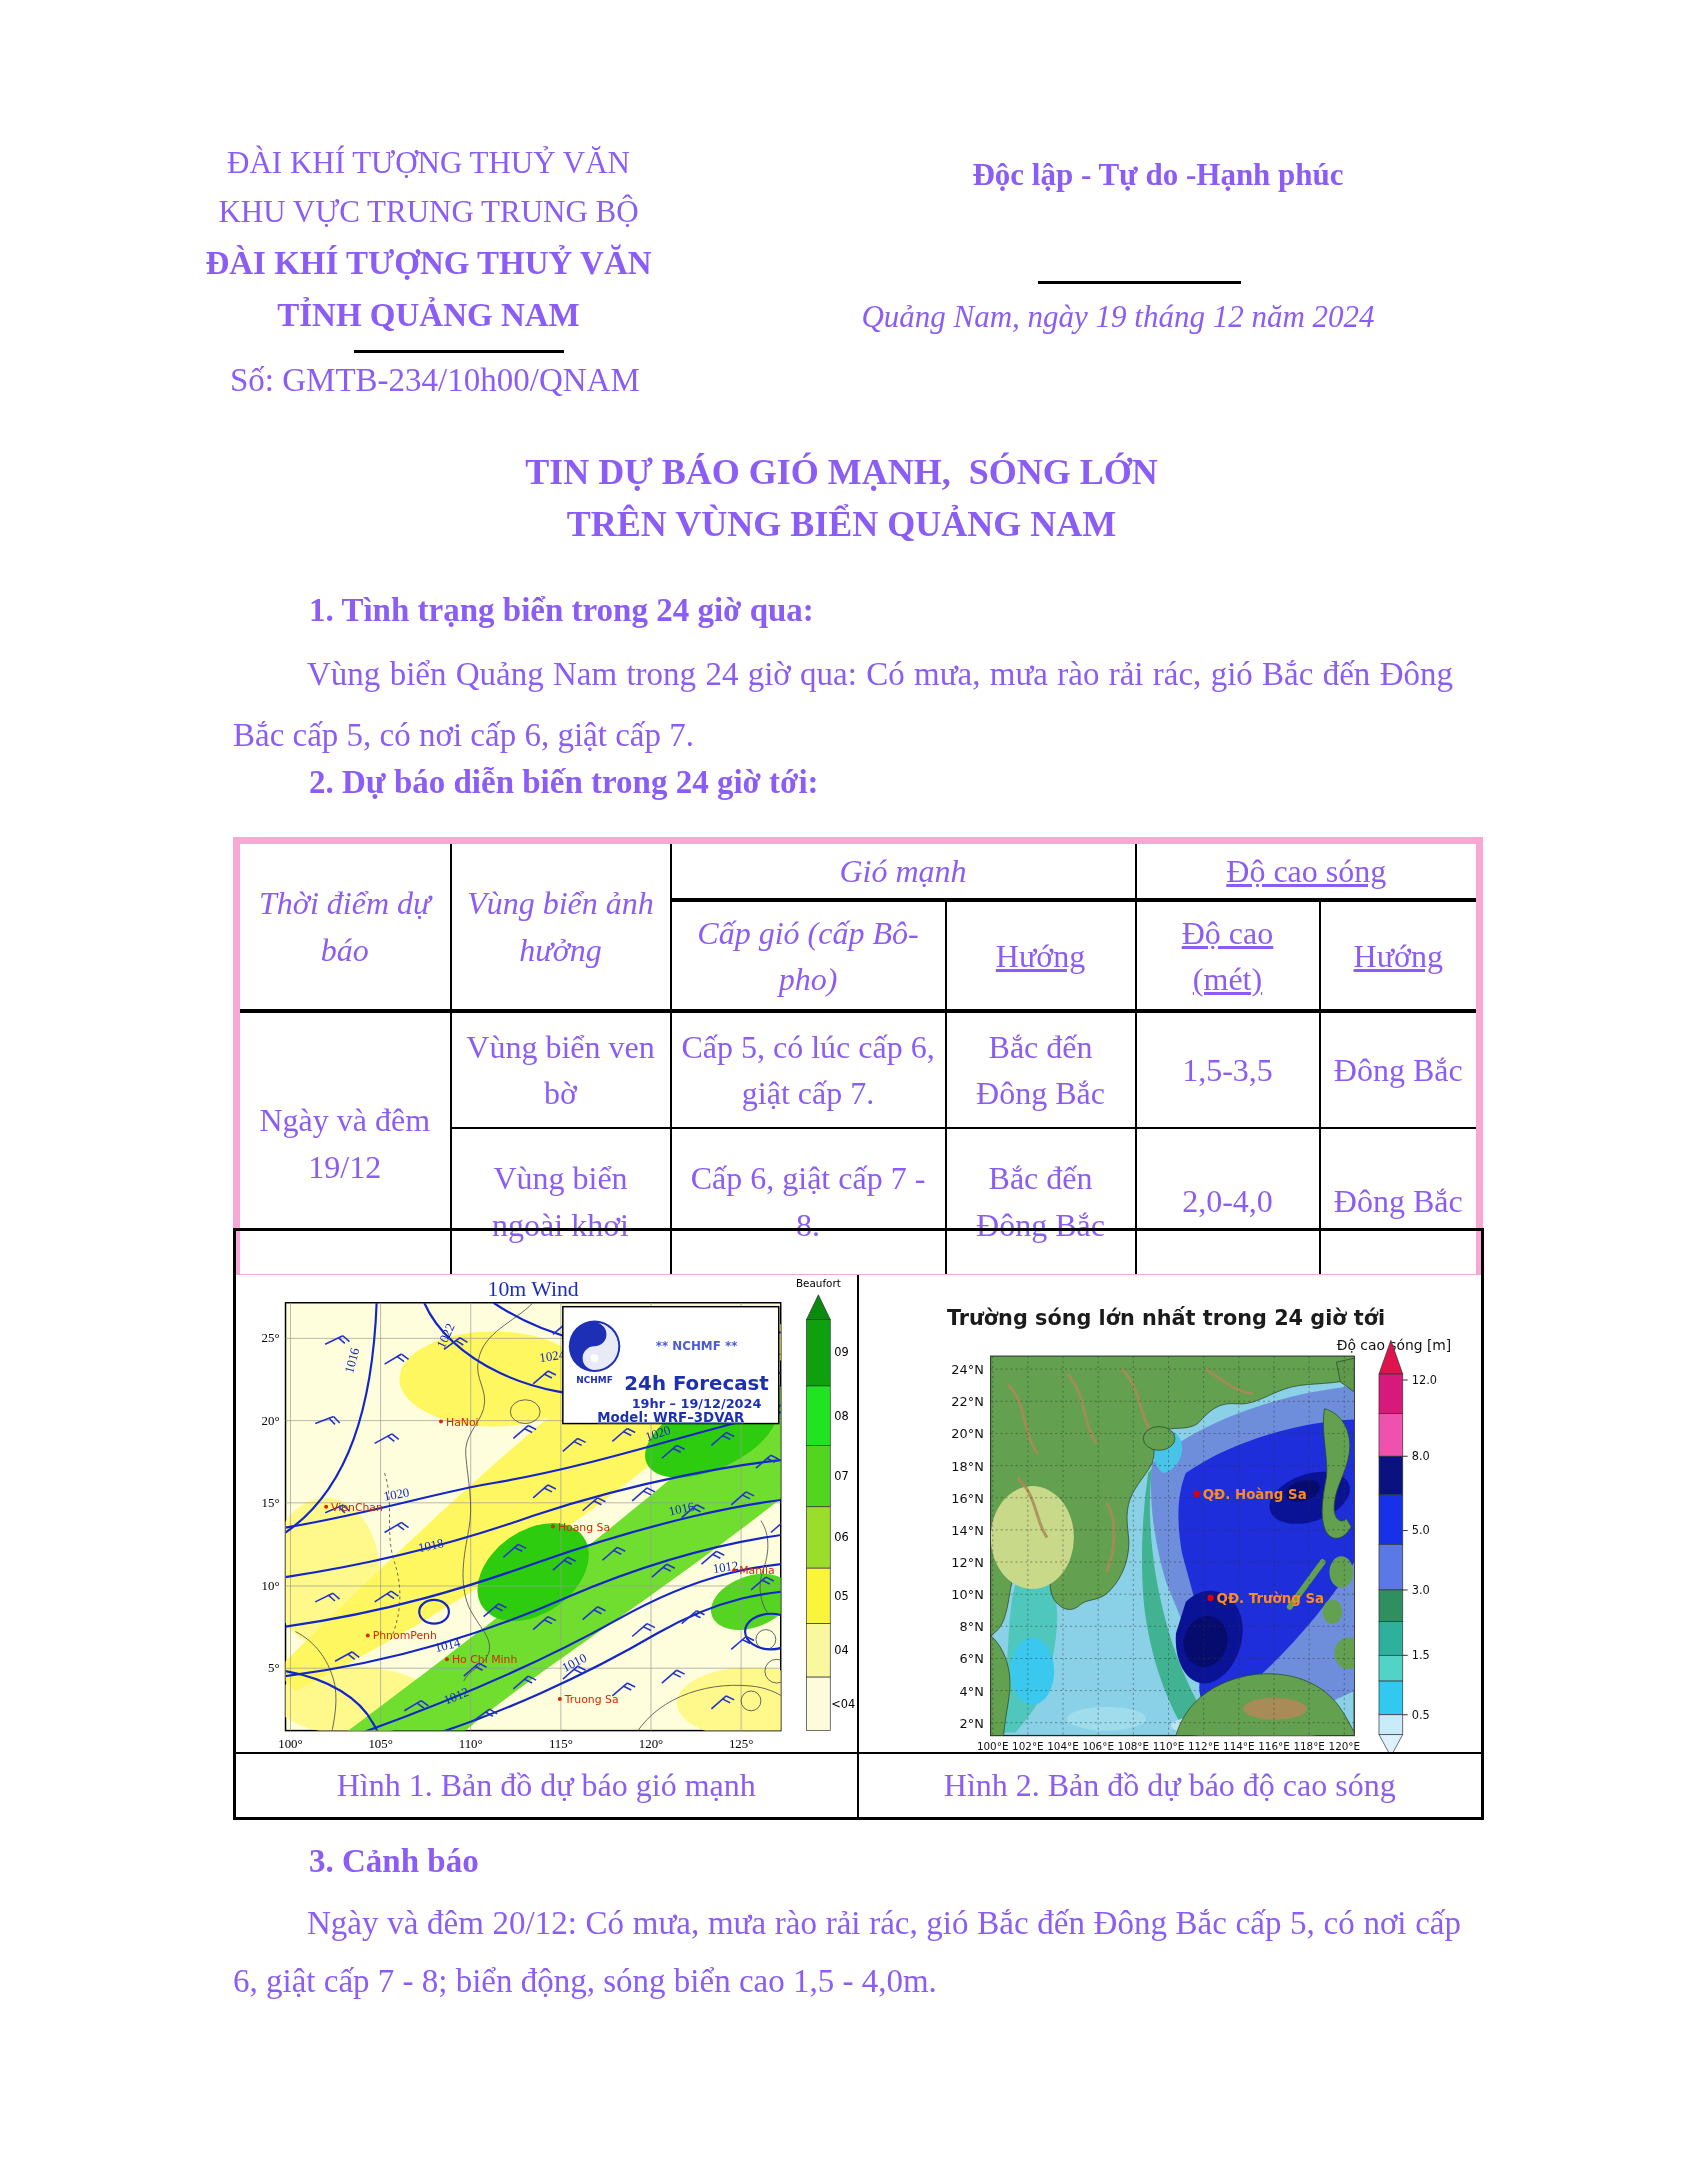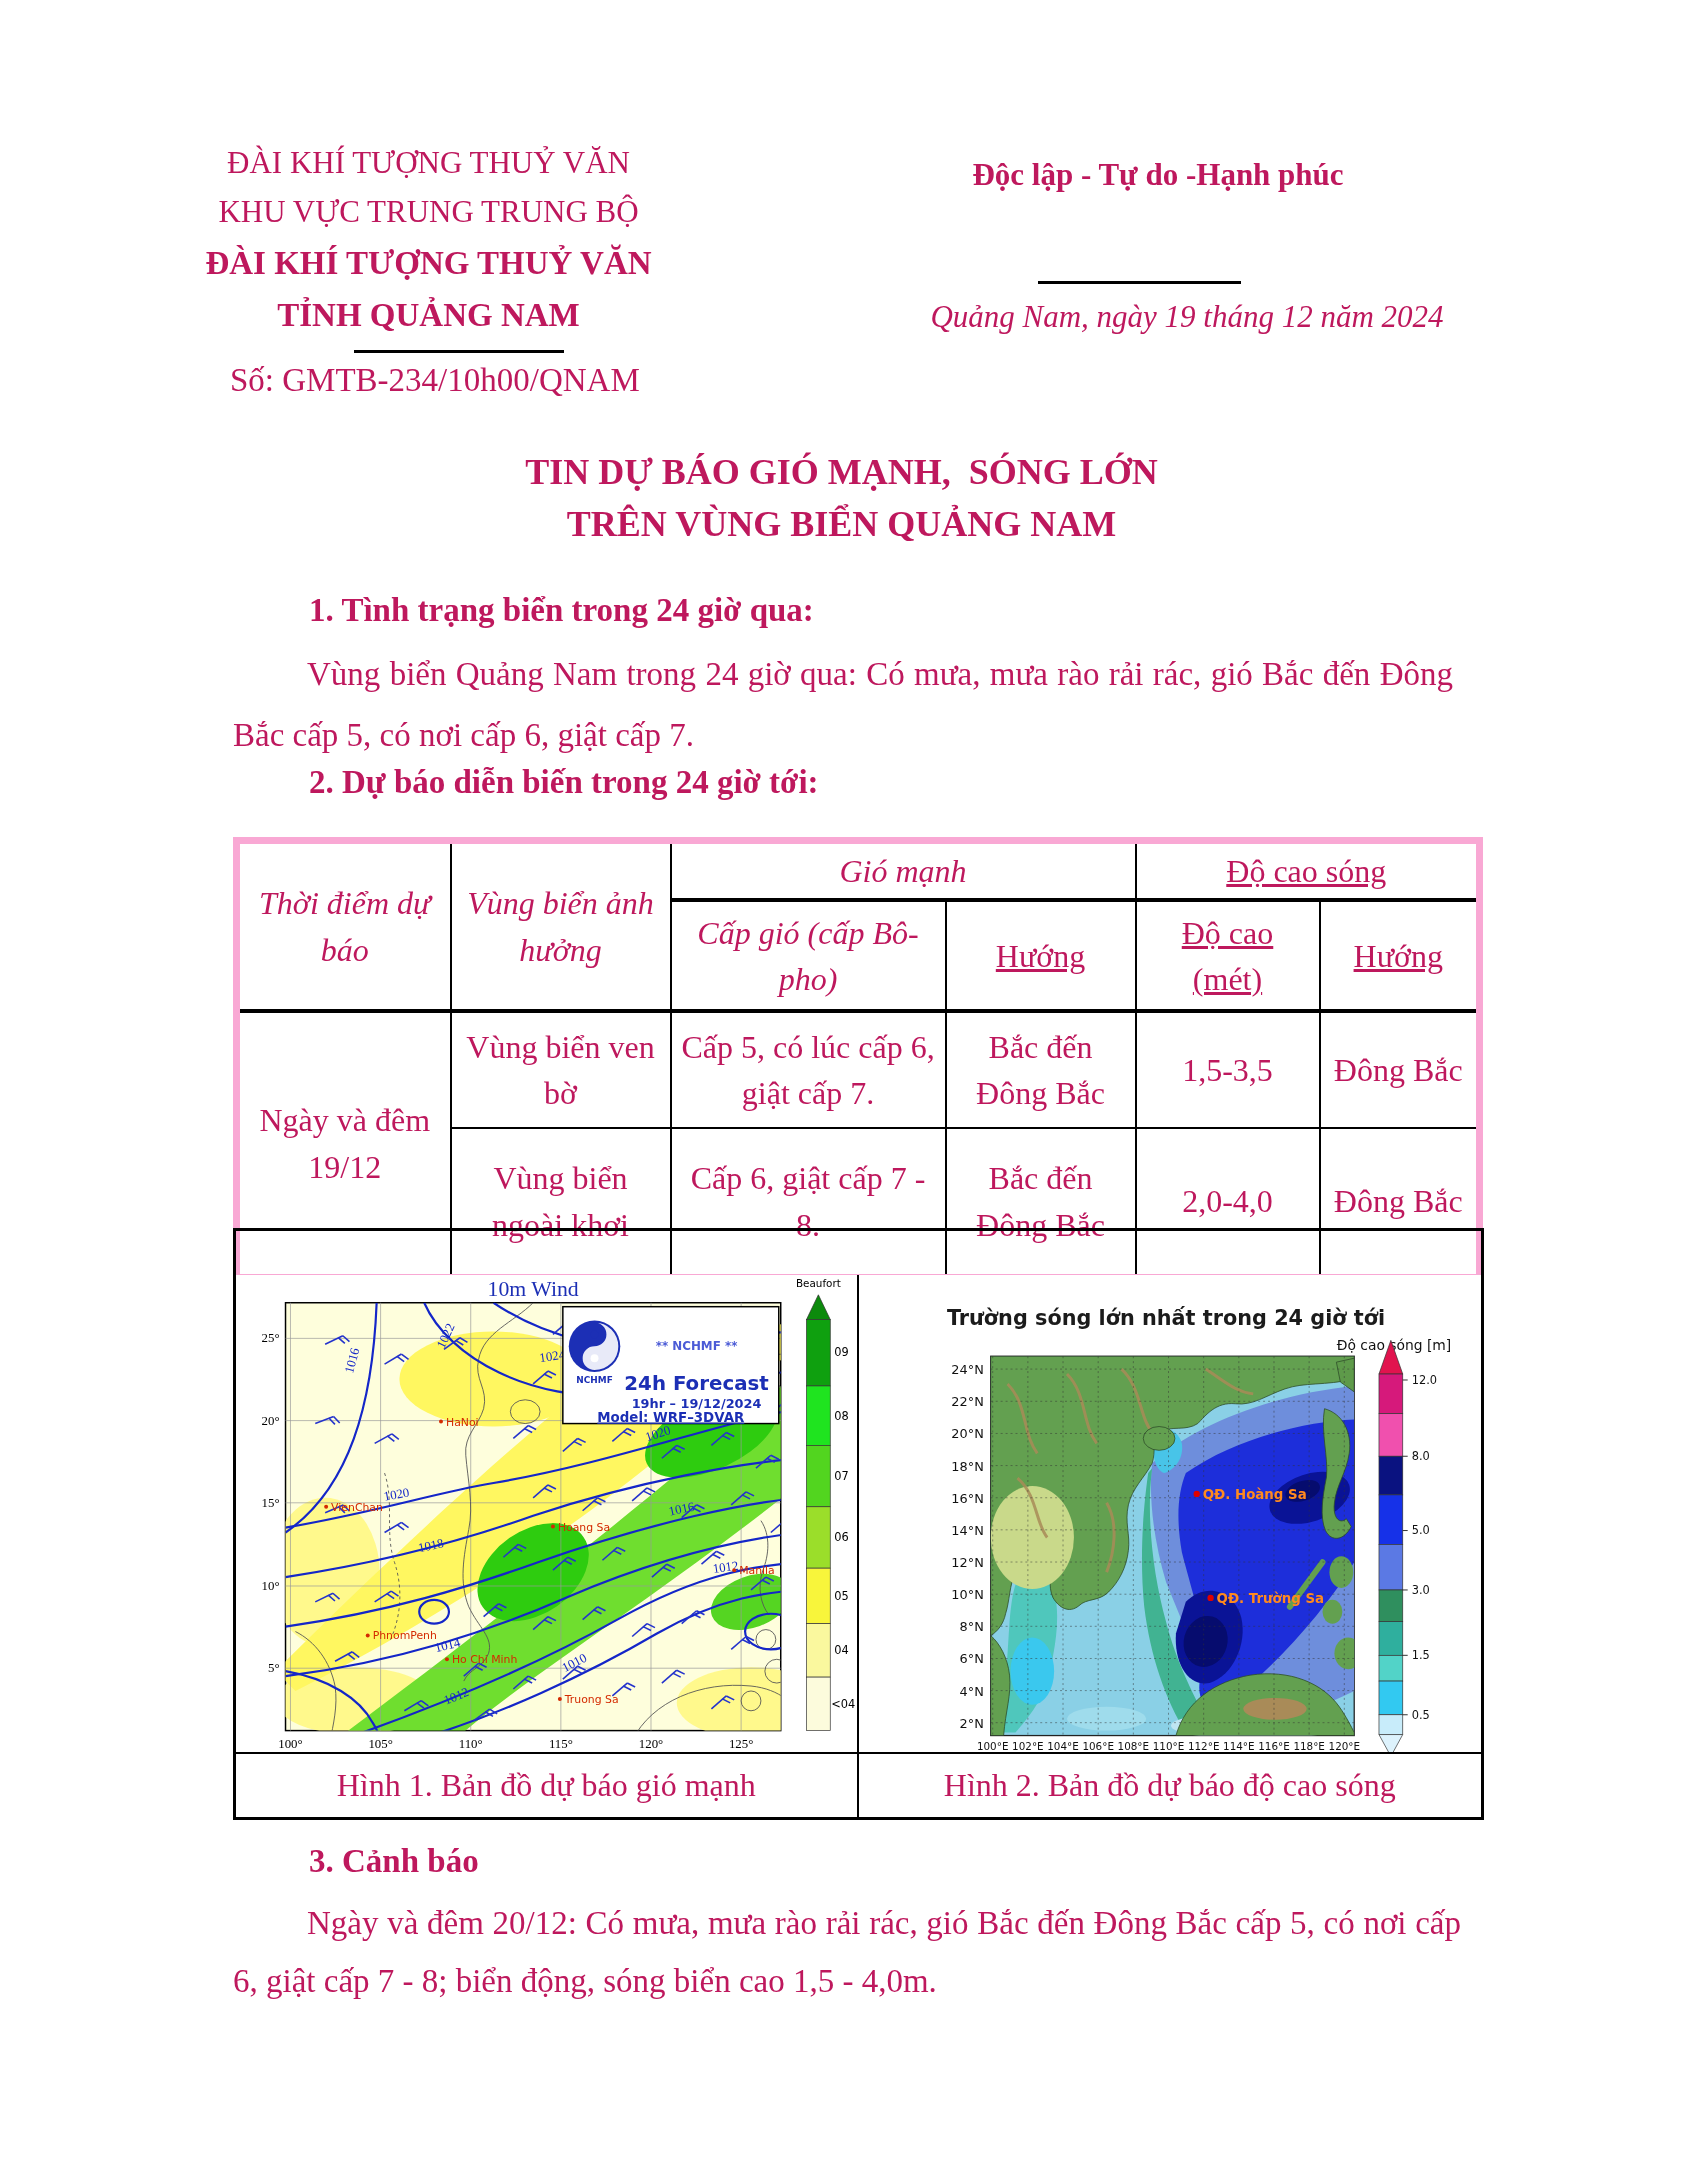--- a/index.html
+++ b/index.html
@@ -1,17 +1,17 @@
 <!DOCTYPE html>
 <html><head>
 <meta charset="utf-8">
 <style>
   html,body{margin:0;padding:0;background:#e8e8e8;}
   .page{position:relative;width:1683px;height:2178px;background:#ffffff;
-        font-family:"Liberation Serif",serif;color:#be185d;overflow:hidden;}
+        font-family:"Liberation Serif",serif;color:#8b5cf6;overflow:hidden;}
   .abs{position:absolute;}
   .pre{white-space:pre-wrap;}
   .center{text-align:center;}
   .b{font-weight:bold;}
   .i{font-style:italic;}
   .rule{border-top:3px solid #000;height:0;}
   .hdr-left{left:149px;top:139px;width:559px;text-align:center;font-size:31px;line-height:1.58;}
   .hdr-left .big{font-size:33px;font-weight:bold;}
   .hdr-right{left:782px;top:150px;width:752px;text-align:center;line-height:1.6;}
   .docnum{left:230px;top:362px;font-size:33px;}
@@ -44,21 +44,21 @@
     <div>KHU VỰC TRUNG TRUNG BỘ</div>
     <div class="big">ĐÀI KHÍ TƯỢNG THUỶ VĂN</div>
     <div class="big">TỈNH QUẢNG NAM</div>
   </div>
   <div class="abs rule" style="left:354px;top:350px;width:210px;"></div>
 
   <div class="abs hdr-right">
     <div class="b" style="font-size:31px;">Độc lập - Tự do -Hạnh phúc</div>
   </div>
   <div class="abs rule" style="left:1038px;top:281px;width:203px;"></div>
-  <div class="abs i center" style="left:811px;top:299px;width:752px;font-size:31px;">Quảng Nam, ngày 19 tháng 12 năm 2024</div>
+  <div class="abs i center" style="left:742px;top:299px;width:752px;font-size:31px;">Quảng Nam, ngày 19 tháng 12 năm 2024</div>
 
   <div class="abs docnum">Số: GMTB-234/10h00/QNAM</div>
 
   <div class="abs title-block">
     <div class="pre">TIN DỰ BÁO GIÓ MẠNH,  SÓNG LỚN</div>
     <div>TRÊN VÙNG BIỂN QUẢNG NAM</div>
   </div>
 
   <div class="abs h-sec" style="left:309px;top:592px;">1. Tình trạng biển trong 24 giờ qua:</div>
   <div class="abs para" style="left:233px;top:644px;width:1220px;">Vùng biển Quảng Nam trong 24 giờ qua: Có mưa, mưa rào rải rác, gió Bắc đến Đông Bắc cấp 5, có nơi cấp 6, giật cấp 7.</div>

